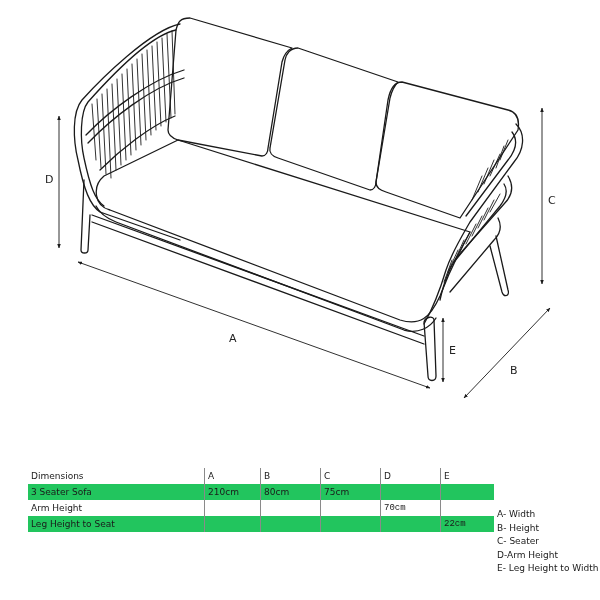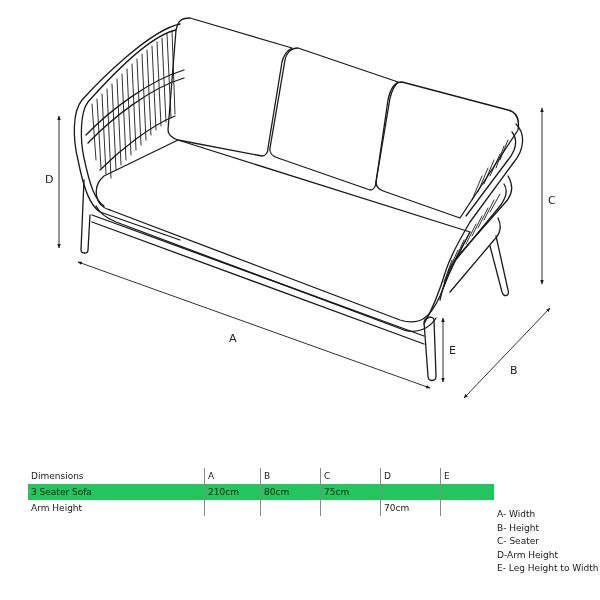--- a/index.html
+++ b/index.html
@@ -10,21 +10,21 @@
   #dims-table { position: absolute; left: 28px; top: 468px; border-collapse: collapse;
                 font-size: 9px; line-height: 16px; }
   #dims-table td { padding: 0 0 0 3px; height: 16px; white-space: nowrap; vertical-align: middle; }
   #dims-table td.c0 { width: 173px; }
   #dims-table td.c1 { width: 52px; border-left: 1px solid #8a8a8a; }
   #dims-table td.c2 { width: 56px; border-left: 1px solid #8a8a8a; }
   #dims-table td.c3 { width: 56px; border-left: 1px solid #8a8a8a; }
   #dims-table td.c4 { width: 56px; border-left: 1px solid #8a8a8a; }
   #dims-table td.c5 { width: 50px; border-left: 1px solid #8a8a8a; }
   #dims-table tr.shade td { background: #22c55e; }
-  #dims-table td.low { vertical-align: bottom; }
+  #dims-table td.low { vertical-align: bottom; font-family: Liberation Mono, monospace; }
   #legend { position: absolute; left: 497px; top: 508px; font-size: 9px; line-height: 13.5px; }
   #legend div { white-space: nowrap; }
 </style>
 </head>
 <body>
 
 <svg id="drawing" viewBox="0 0 600 460" xmlns="http://www.w3.org/2000/svg">
   <defs>
     <marker id="arr" viewBox="0 0 10 10" refX="9" refY="5" markerWidth="5" markerHeight="5" orient="auto-start-reverse">
       <path d="M0,1 L10,5 L0,9 z" fill="#1a1a1a"></path>
@@ -150,20 +150,28 @@
     <td class="c5"></td>
   </tr>
   <tr>
     <td class="c0">Arm Height</td>
     <td class="c1"></td>
     <td class="c2"></td>
     <td class="c3"></td>
     <td class="c4 low">70cm</td>
     <td class="c5"></td>
   </tr>
+  <tr class="shade">
+    <td class="c0">Leg Height to Seat</td>
+    <td class="c1"></td>
+    <td class="c2"></td>
+    <td class="c3"></td>
+    <td class="c4"></td>
+    <td class="c5 low">22cm</td>
+  </tr>
 </tbody>
   </table>
 
 <div id="legend">
   <div>A- Width</div>
   <div>B- Height</div>
   <div>C- Seater</div>
   <div>D-Arm Height</div>
   <div>E- Leg Height to Width</div>
 </div>

